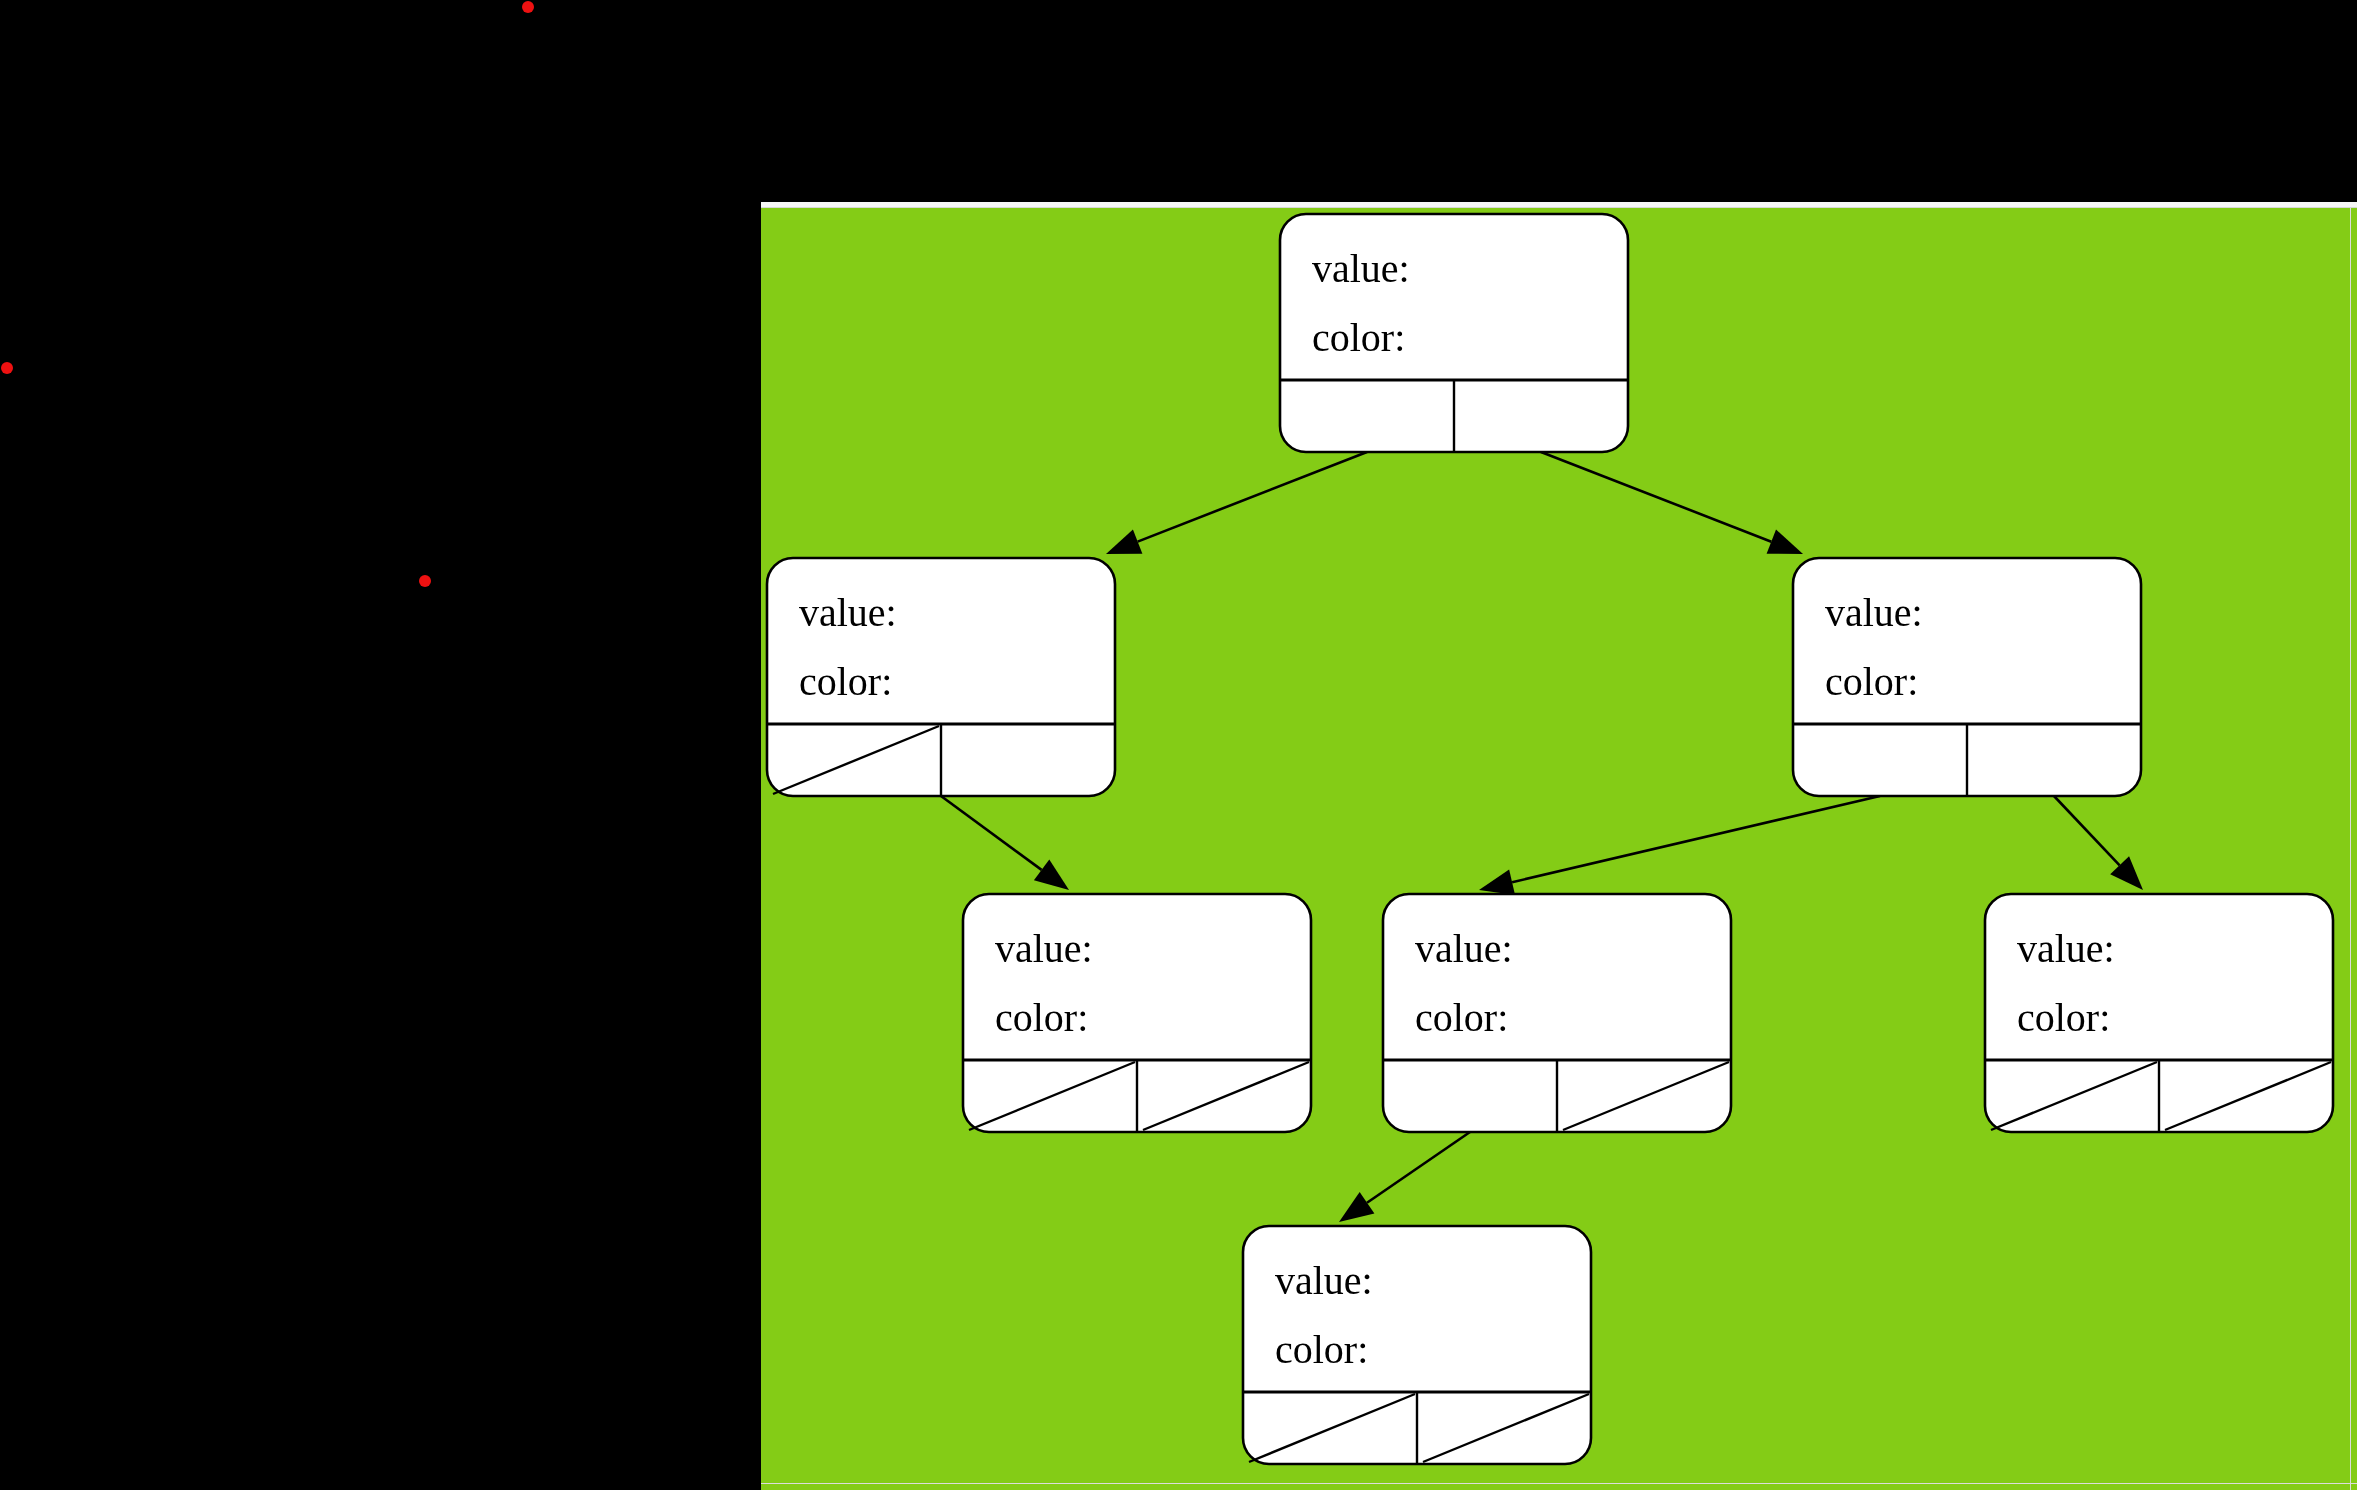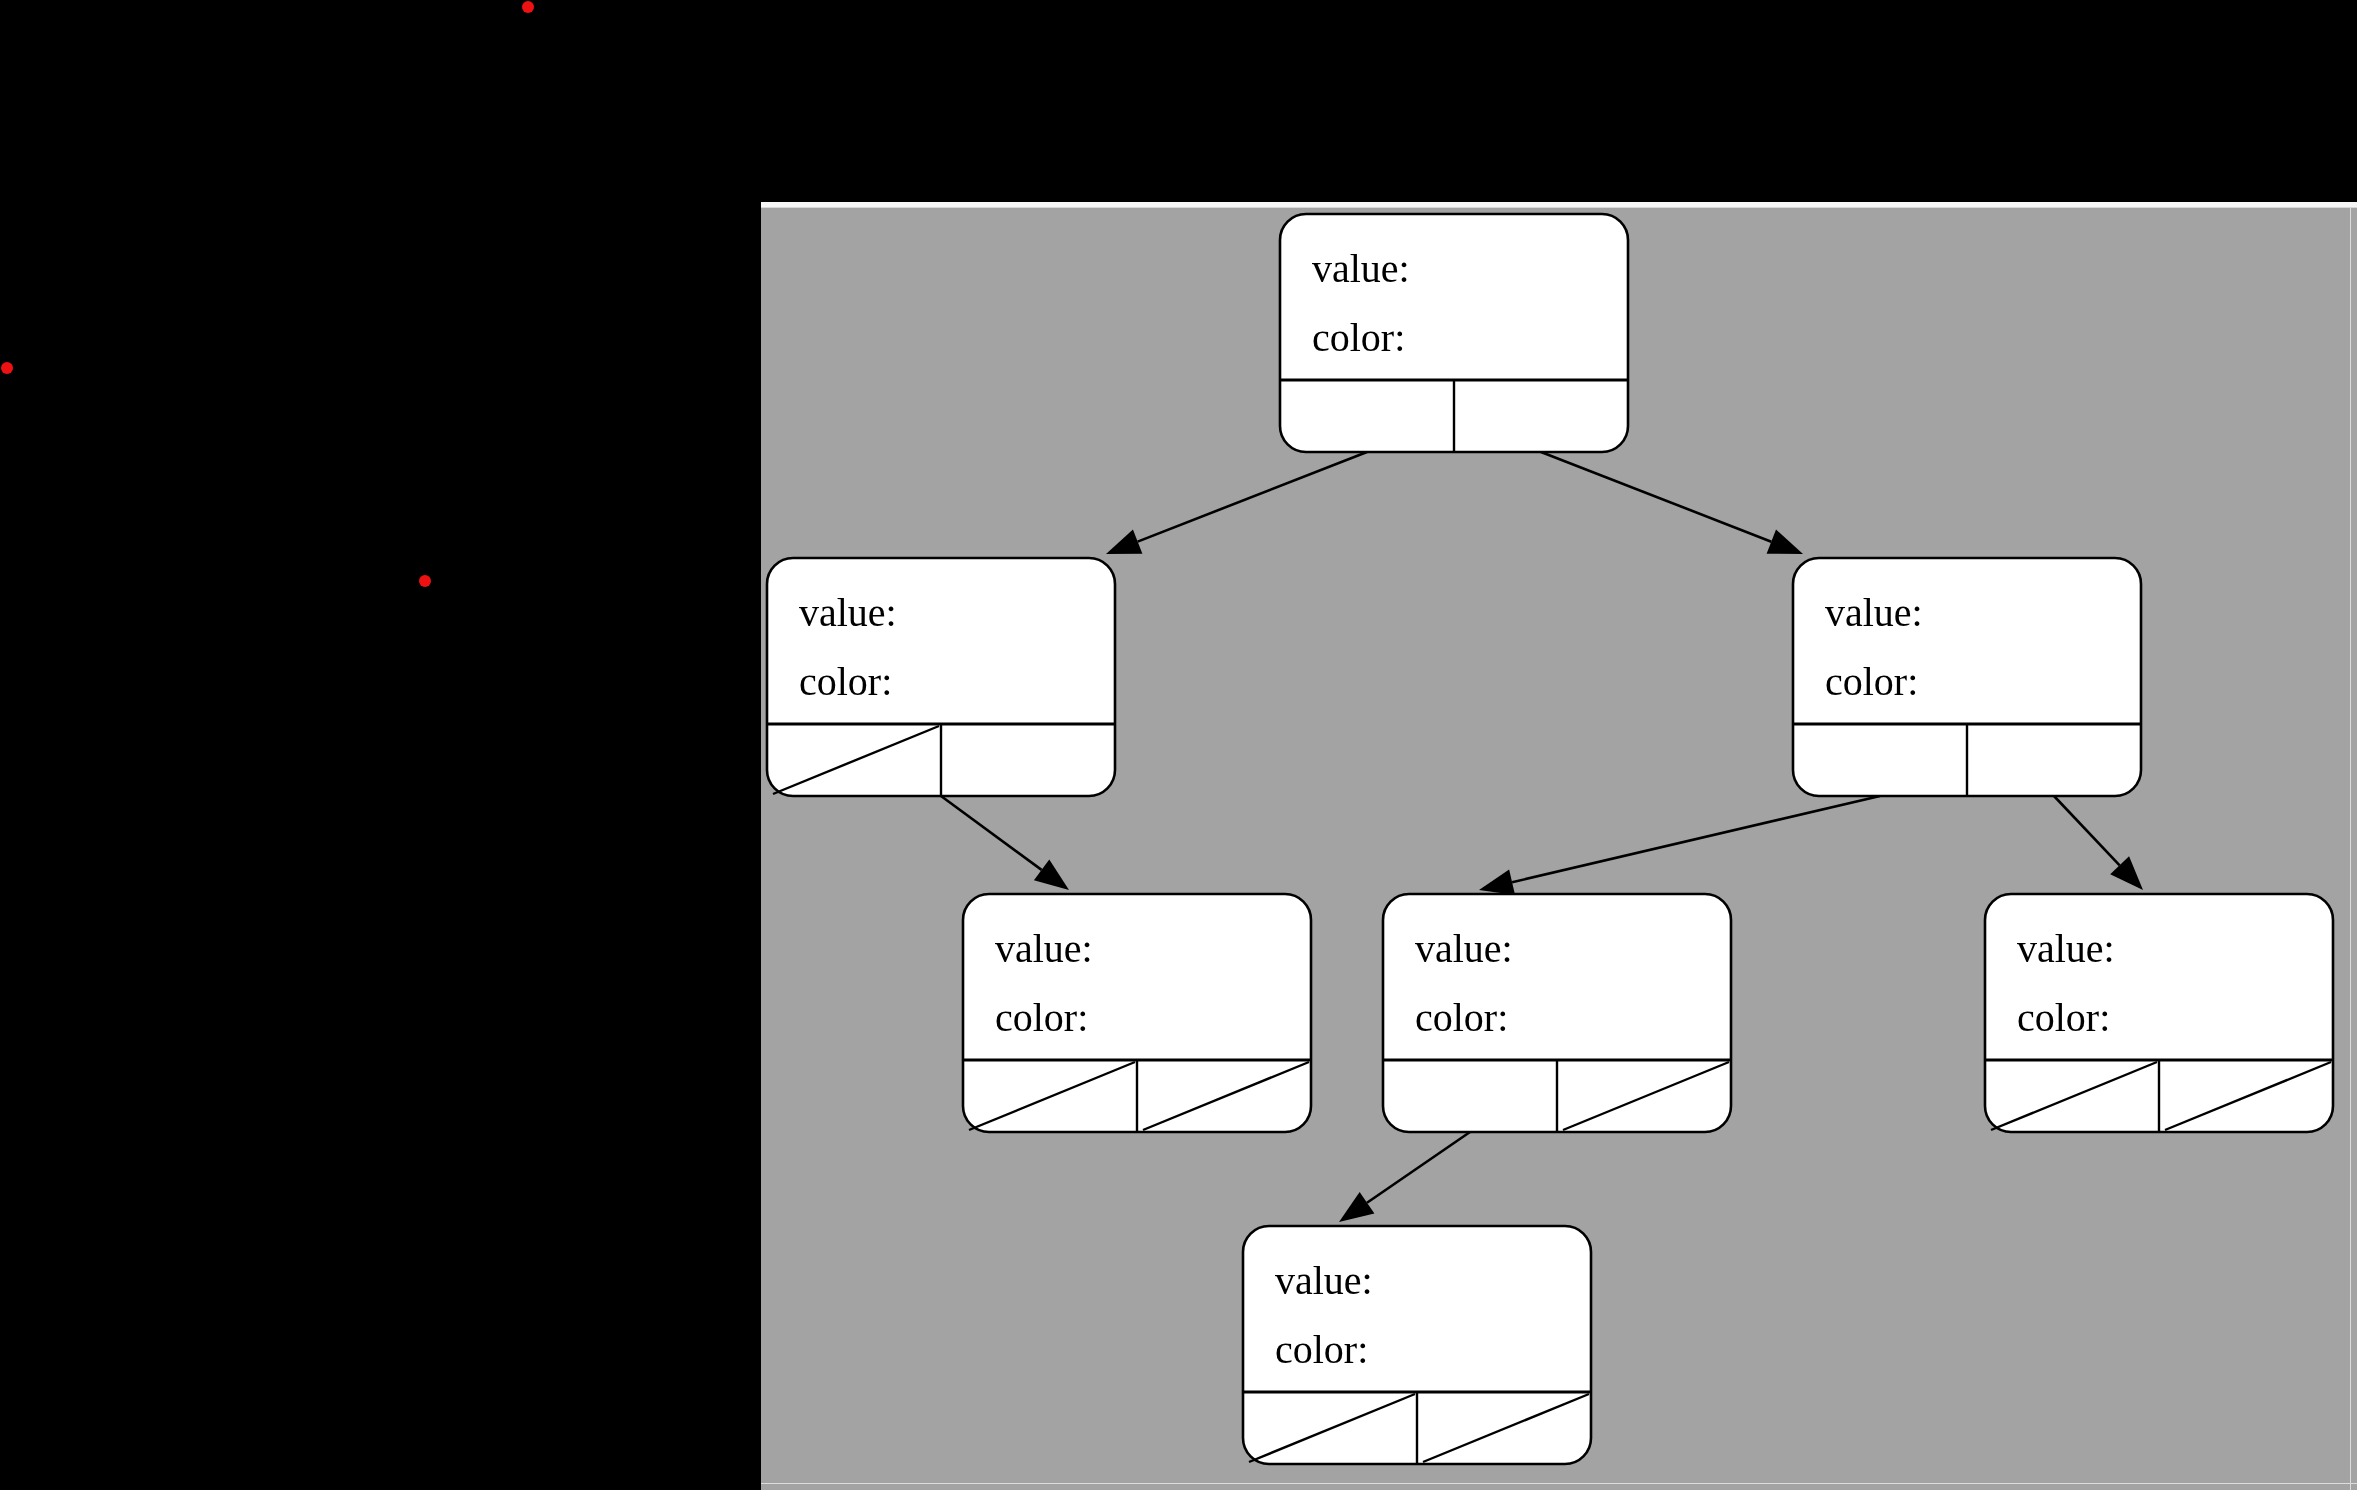--- a/index.html
+++ b/index.html
@@ -31,21 +31,21 @@
     border-radius: 50%;
   }
 
   
   #canvas-frame {
     position: absolute;
     left: 761px;
     top: 202px;
     width: 1596px;
     height: 1288px;
-    background: #a3a3a3;
+    background: #84cc16;
     overflow: hidden;
   }
   #canvas-topstrip {
     position: absolute;
     left: 0; top: 0;
     width: 100%;
     height: 5px;
     background: #f6f6f6;
     border-bottom: 1px solid #d8d8d8;
   }

